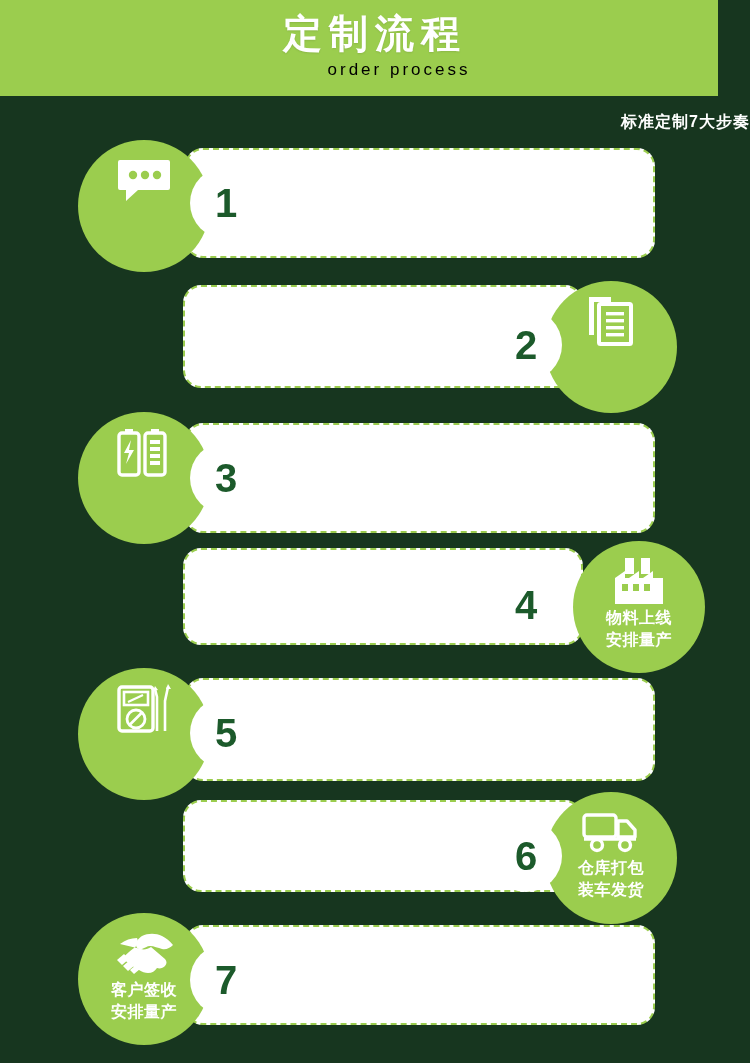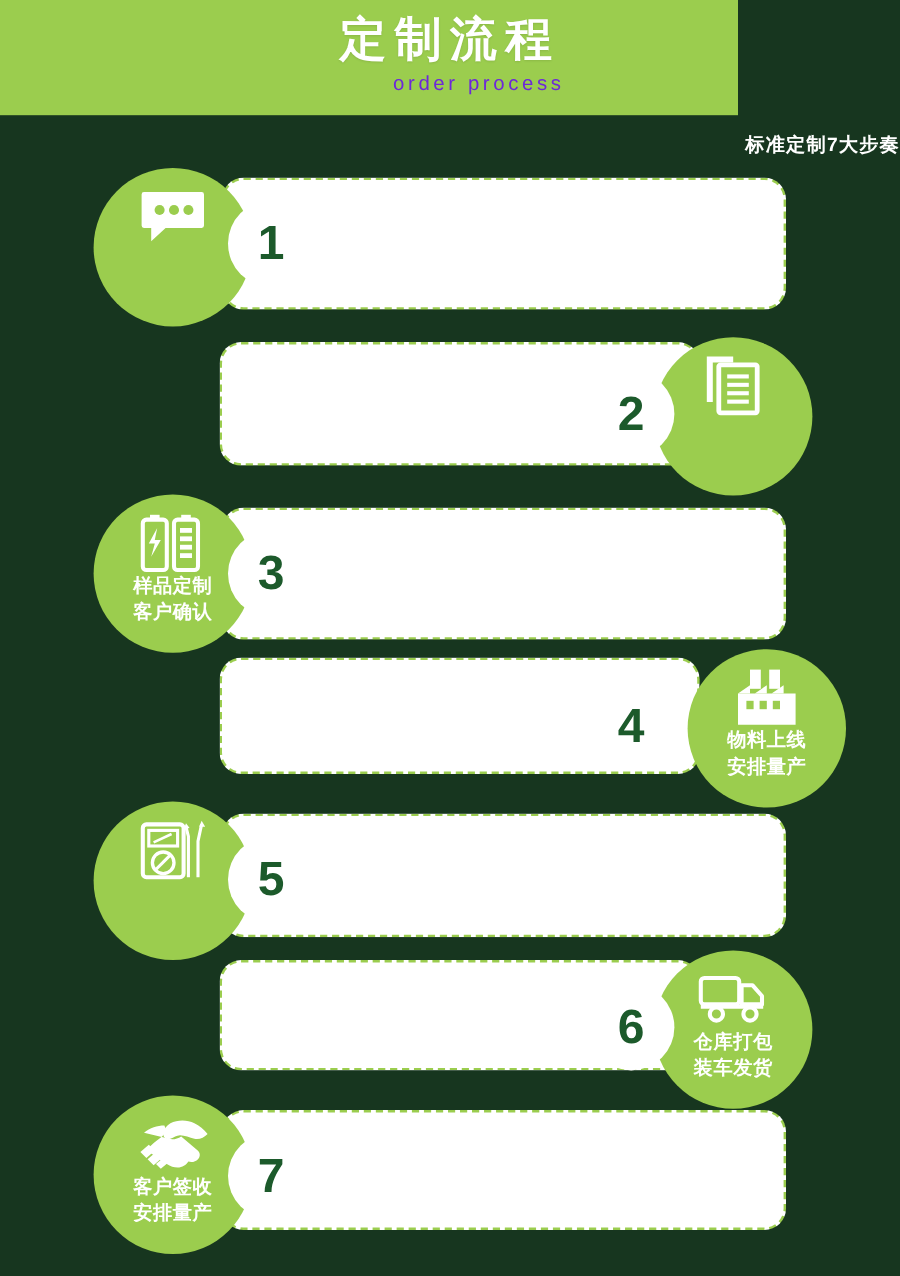--- a/index.html
+++ b/index.html
@@ -17,41 +17,41 @@
     width:750px;
     height:1063px;
     background:#17361f;
     overflow:hidden;
   }
 
   
   .header {
     position:absolute;
     left:0; top:0;
-    width:615px; height:96px;
+    width:718px; height:96px;
     background:#9bcd4e;
   }
   .header-title {
     position:absolute;
     left:0; top:11px;
     width:750px;
     text-align:center;
     color:#ffffff;
     font-size:39px;
     font-weight:bold;
     letter-spacing:7px;
     line-height:46px;
     text-shadow:0 1px 2px rgba(0,0,0,0.10);
   }
   .header-sub {
     position:absolute;
     left:0; top:60px;
     width:750px;
     text-align:center;
-    color:#6d28d9;
+    color:#000000;
     font-size:17px;
     letter-spacing:3px;
     line-height:20px;
     padding-left:48px;
   }
 
   .section-title {
     position:absolute;
     left:0; top:112px;
     width:750px;
@@ -207,22 +207,20 @@
           <rect x="4" y="8" width="20" height="42" rx="3" fill="none" stroke="#ffffff" stroke-width="3.4"></rect>
           <path d="M16 15 l-7 13 h5 l-3 11 l8 -14 h-5 z" fill="#ffffff"></path>
           <rect x="36" y="4" width="8" height="4" fill="#ffffff"></rect>
           <rect x="30" y="8" width="20" height="42" rx="3" fill="none" stroke="#ffffff" stroke-width="3.4"></rect>
           <rect x="35" y="15" width="10" height="4" fill="#ffffff"></rect>
           <rect x="35" y="22" width="10" height="4" fill="#ffffff"></rect>
           <rect x="35" y="29" width="10" height="4" fill="#ffffff"></rect>
           <rect x="35" y="36" width="10" height="4" fill="#ffffff"></rect>
         </svg>
       </div>
-      <div class="badge-caption">样品定制
-客户确认</div>
     </div>
     <div class="numcircle" style="left:190px; top:442px;">
       <span>3</span>
     </div>
   </div>
 
   <div class="step">
     <div class="card" style="left:183px; top:548px; width:400px; height:97px;"></div>
     <div class="card-text" style="left:205px; top:578px; width:370px;">根据双方最终确认规格,工厂给
 出交期,投料排产</div>

